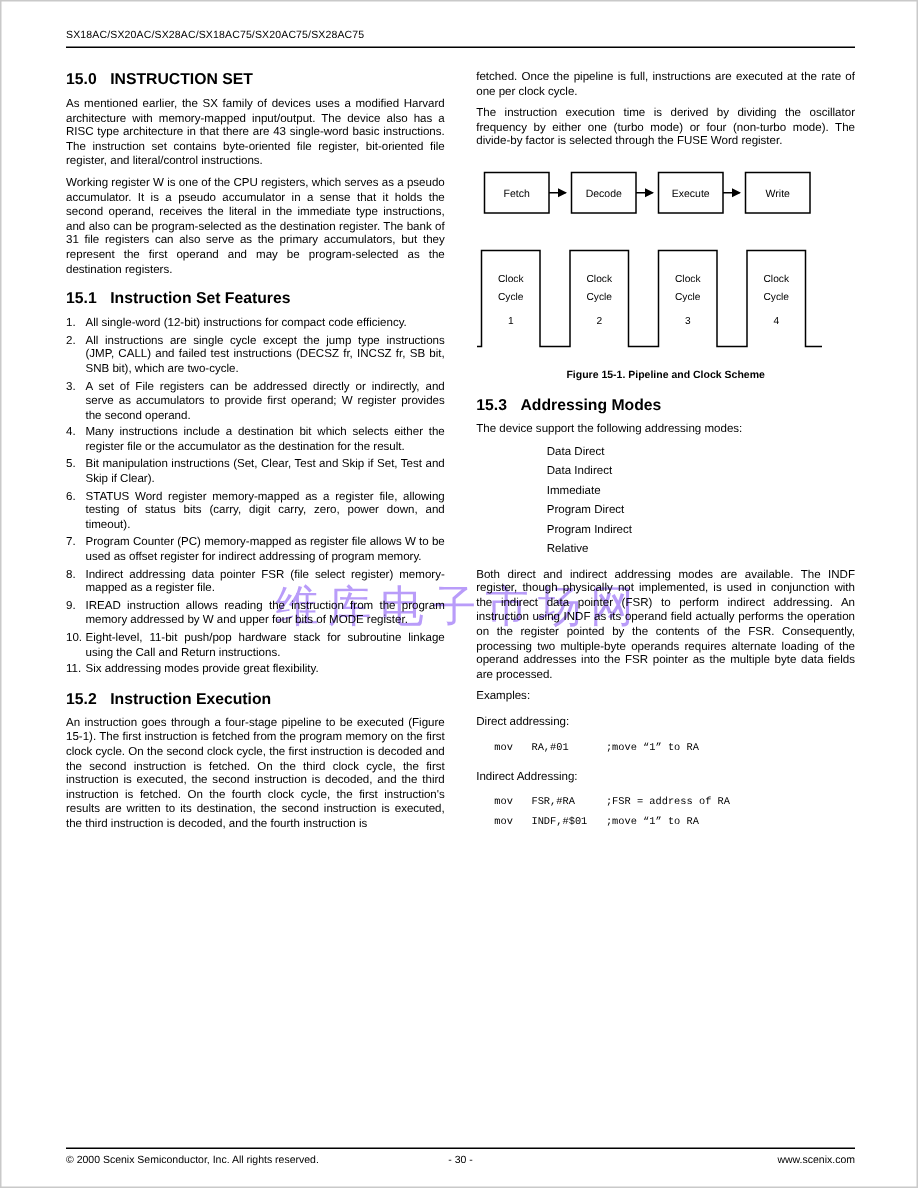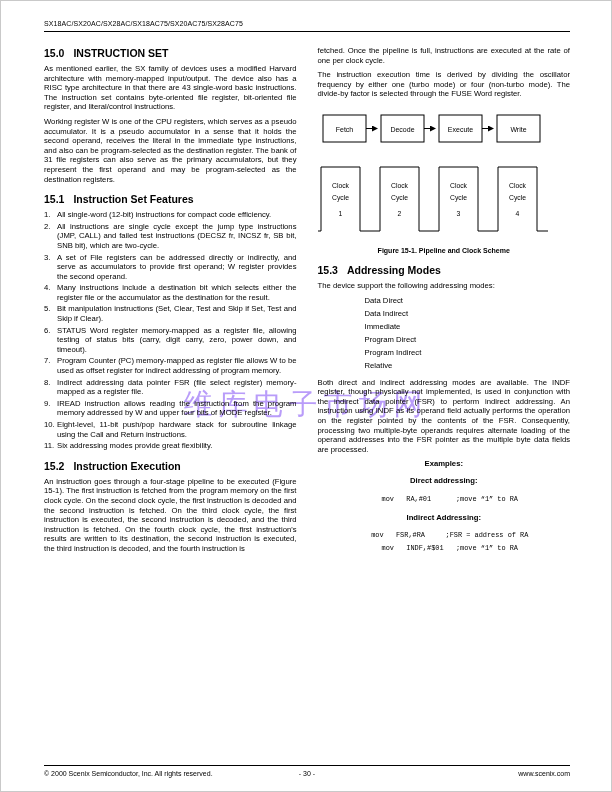--- a/index.html
+++ b/index.html
@@ -65,27 +65,27 @@
   }
   .stage-box{fill:#ffffff;stroke:#000;stroke-width:1;}
   .stage-label{font-size:7px;font-family:"Liberation Sans",sans-serif;}
   .wave{fill:none;stroke:#000;stroke-width:1;}
   .clk-label{font-size:6.8px;font-family:"Liberation Sans",sans-serif;}
   .arrow-line{stroke:#000;stroke-width:1;}
   
   .modes{margin:2px 0 7px 14px;}
   .mode-item{font-size:7.7px;line-height:9.6px;margin-bottom:3.5px;padding-left:33px;}
   
-  .plain{margin:2px 0 7px;text-align:center;font-weight:bold;}
+  .plain{margin:2px 0 7px;text-align:left;}
   pre.code{
     margin:0 0 7px 12px;
     font-family:"Liberation Mono","DejaVu Sans Mono",monospace;
     font-size:6.9px;line-height:13px;white-space:pre;
   }
-  pre.code span{display:block;text-align:center;}
+  pre.code span{display:block;}
 </style>
 </head>
 <body>
 
 <div class="page">
 
   <div class="hdr">
     <span>SX18AC/SX20AC/SX28AC/SX18AC75/SX20AC75/SX28AC75</span>
   </div>
 

